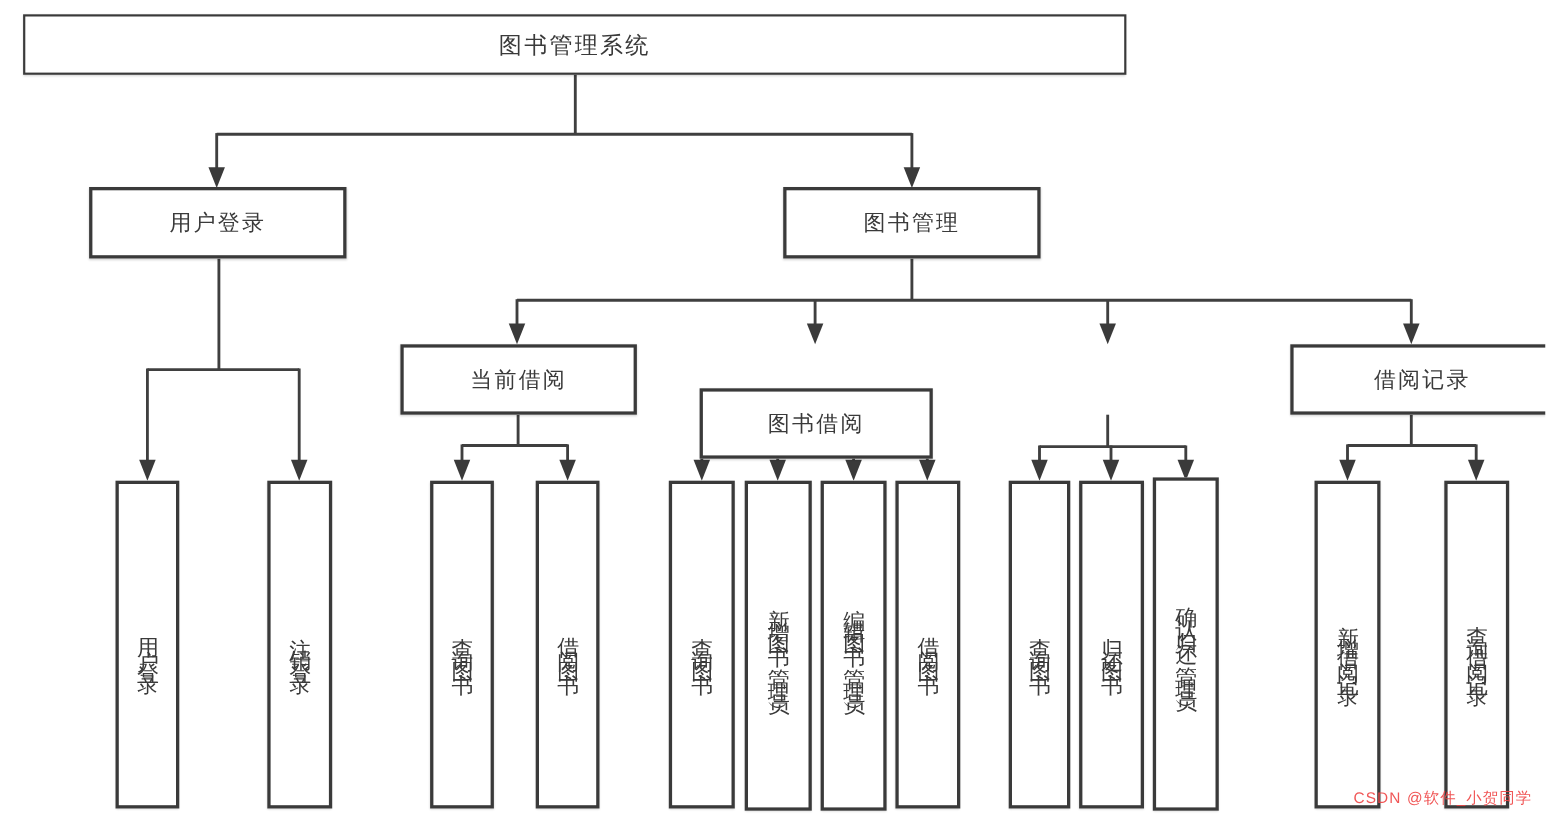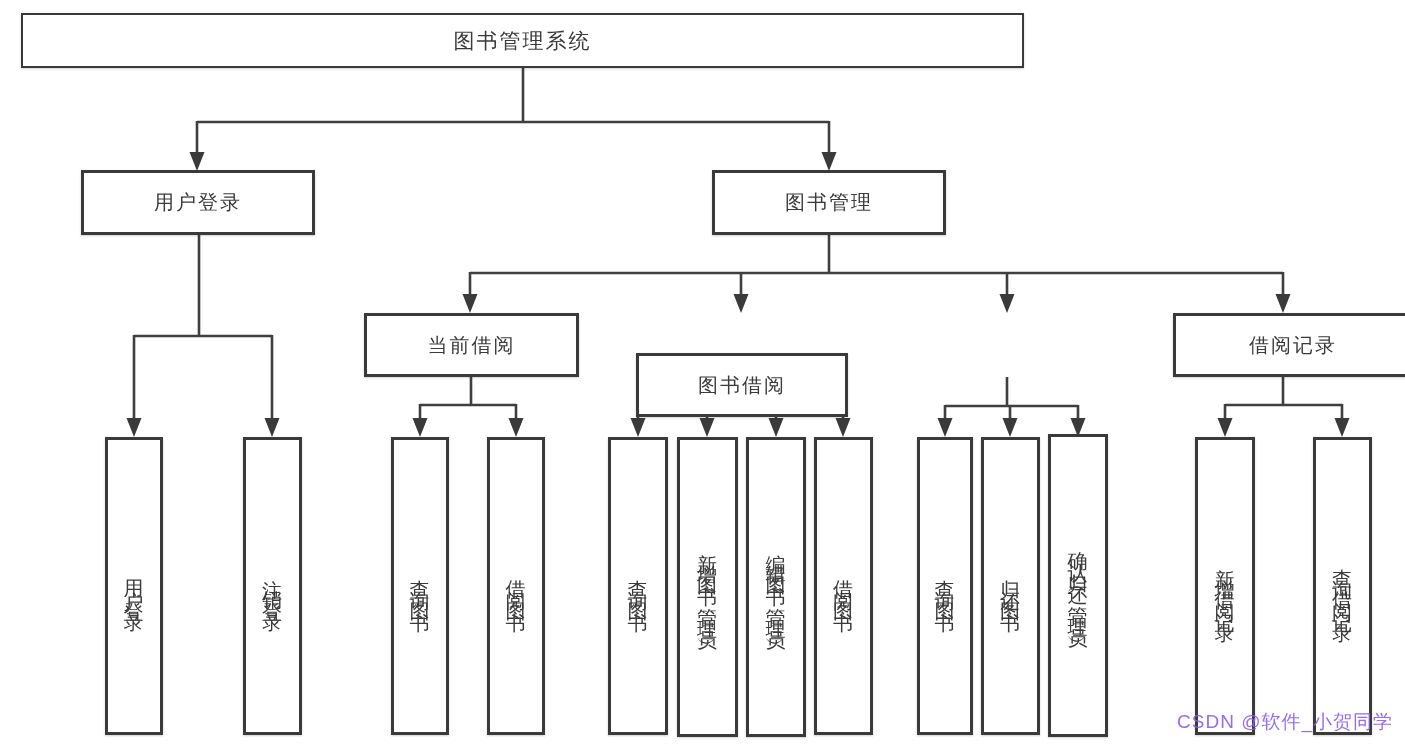--- a/index.html
+++ b/index.html
@@ -28,22 +28,22 @@
     text-orientation:mixed;
     font-size:20px;
     letter-spacing:11px;
     line-height:1;
     white-space:nowrap;
   }
   .watermark{
     position:absolute;
     z-index:3;
     right:12px;bottom:12px;
-    font-size:19px;
-    color:#8b5cf6;
+    font-size:14px;
+    color:#ef4444;
     letter-spacing:1px;
     opacity:0.9;
   }
 </style>
 </head>
 <body>
 
 <div id="stage">
 
   <svg id="connectors" width="1405" height="747" viewBox="0 0 1405 747">

